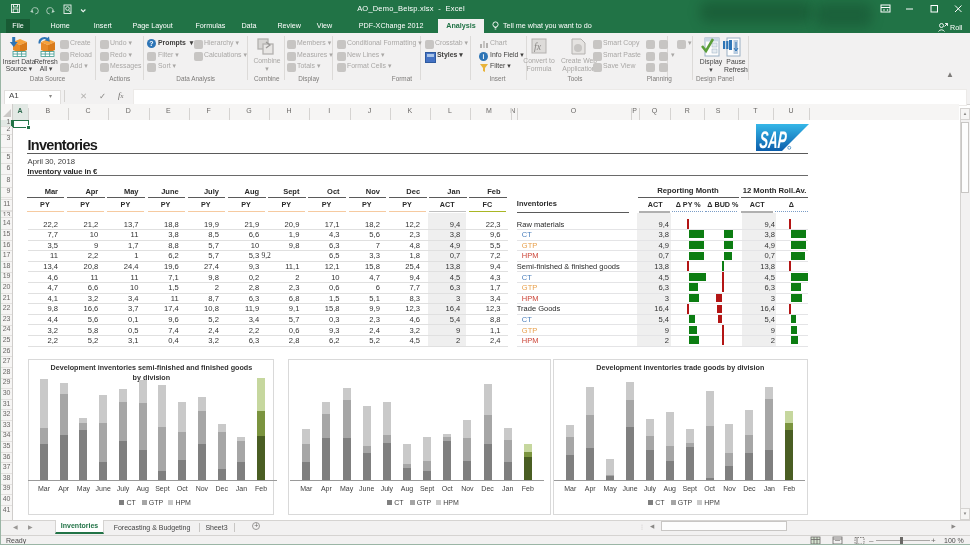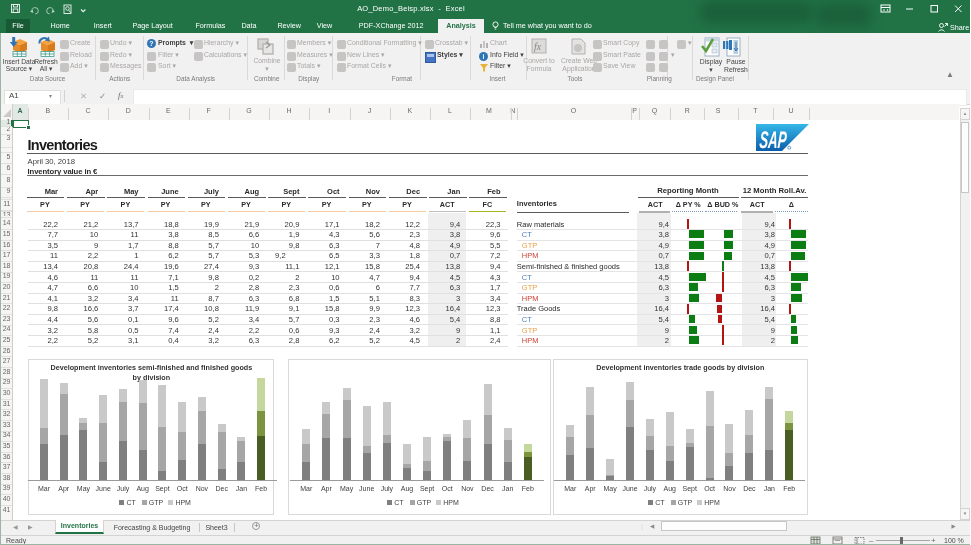--- a/index.html
+++ b/index.html
@@ -38,21 +38,21 @@
 <path d="M94 5.5 l6.5 6.5 M100.5 5.5 l-6.5 6.5"></path>
 </g>
     </svg>
 <svg width="12" height="11" style="position:absolute;left:937px;top:21.5px" viewBox="0 0 12 11">
 <g stroke="#fff" stroke-width="0.9" fill="none">
         <circle cx="4.5" cy="3.5" r="2"></circle>
         <path d="M1.5 9.5 a3.5 3.5 0 0 1 6 0"></path>
         <path d="M7.5 4.5 l3 -3 m0 2.4 v-2.4 h-2.4"></path>
       </g>
     </svg>
-<div style="position:absolute;left:950px;top:22.5px;font-size:7.2px;color:#fff;">Share</div>
+<div style="position:absolute;left:950px;top:22.5px;font-size:7.2px;color:#fff;">Roll</div>
 <div style="position:absolute;left:437.8px;top:19px;width:46.5px;height:14px;background:#f2f1f1;"></div>
 <div style="position:absolute;left:6px;top:19px;width:24px;height:14px;background:#185a34;color:#fff;font-size:7.2px;text-align:center;line-height:14px;">File</div>
 <div style="position:absolute;left:60.2px;top:19px;transform:translateX(-50%);font-size:7.2px;color:#fff;line-height:14px;white-space:nowrap;">Home</div>
 <div style="position:absolute;left:102.8px;top:19px;transform:translateX(-50%);font-size:7.2px;color:#fff;line-height:14px;white-space:nowrap;">Insert</div>
 <div style="position:absolute;left:152.6px;top:19px;transform:translateX(-50%);font-size:7.2px;color:#fff;line-height:14px;white-space:nowrap;">Page Layout</div>
 <div style="position:absolute;left:210.4px;top:19px;transform:translateX(-50%);font-size:7.2px;color:#fff;line-height:14px;white-space:nowrap;">Formulas</div>
 <div style="position:absolute;left:249.0px;top:19px;transform:translateX(-50%);font-size:7.2px;color:#fff;line-height:14px;white-space:nowrap;">Data</div>
 <div style="position:absolute;left:289.2px;top:19px;transform:translateX(-50%);font-size:7.2px;color:#fff;line-height:14px;white-space:nowrap;">Review</div>
 <div style="position:absolute;left:324.5px;top:19px;transform:translateX(-50%);font-size:7.2px;color:#fff;line-height:14px;white-space:nowrap;">View</div>
 <div style="position:absolute;left:391.2px;top:19px;transform:translateX(-50%);font-size:7.2px;color:#fff;line-height:14px;white-space:nowrap;">PDF-XChange 2012</div>
@@ -508,21 +508,21 @@
 <div style="position:absolute;left:723.9px;top:241.0px;width:8.9px;height:8px;background:#0c7d12;"></div>
 <div style="position:absolute;left:790.8px;top:241.0px;width:15.1px;height:8px;background:#0c7d12;"></div>
 <div style="position:absolute;left:27.8px;top:260.7px;width:480.7px;height:1px;background:#e0e0e0;"></div>
 <div style="position:absolute;left:516.6px;top:260.7px;width:291.9px;height:1px;background:#e4e4e6;"></div>
 <div style="position:absolute;left:20.0px;top:251.3px;width:38px;text-align:right;font-size:7.6px;color:#333;">11</div>
 <div style="position:absolute;left:60.3px;top:251.3px;width:38px;text-align:right;font-size:7.6px;color:#333;">2,2</div>
 <div style="position:absolute;left:100.5px;top:251.3px;width:38px;text-align:right;font-size:7.6px;color:#333;">1</div>
 <div style="position:absolute;left:140.7px;top:251.3px;width:38px;text-align:right;font-size:7.6px;color:#333;">6,2</div>
 <div style="position:absolute;left:180.9px;top:251.3px;width:38px;text-align:right;font-size:7.6px;color:#333;">5,7</div>
 <div style="position:absolute;left:221.2px;top:251.3px;width:38px;text-align:right;font-size:7.6px;color:#333;">5,3</div>
-<div style="position:absolute;left:261.4px;top:251.3px;width:38px;text-align:center;font-size:7.6px;color:#333;">9,2</div>
+<div style="position:absolute;left:261.4px;top:251.3px;width:38px;text-align:left;font-size:7.6px;color:#333;font-family:Liberation Serif, serif;">9,2</div>
 <div style="position:absolute;left:301.6px;top:251.3px;width:38px;text-align:right;font-size:7.6px;color:#333;">6,5</div>
 <div style="position:absolute;left:341.9px;top:251.3px;width:38px;text-align:right;font-size:7.6px;color:#333;">3,3</div>
 <div style="position:absolute;left:382.1px;top:251.3px;width:38px;text-align:right;font-size:7.6px;color:#333;">1,8</div>
 <div style="position:absolute;left:422.3px;top:251.3px;width:38px;text-align:right;font-size:7.6px;color:#333;">0,7</div>
 <div style="position:absolute;left:462.6px;top:251.3px;width:38px;text-align:right;font-size:7.6px;color:#333;">7,2</div>
 <div style="position:absolute;left:521.8px;top:251.3px;font-size:7.5px;color:#cc4538;white-space:nowrap;">HPM</div>
 <div style="position:absolute;left:631px;top:251.3px;width:38px;text-align:right;font-size:7.6px;color:#333;">0,7</div>
 <div style="position:absolute;left:737px;top:251.3px;width:38px;text-align:right;font-size:7.6px;color:#333;">0,7</div>
 <div style="position:absolute;left:688.5px;top:251.6px;width:15.1px;height:8px;background:#0c7d12;"></div>
 <div style="position:absolute;left:723.9px;top:251.6px;width:8.1px;height:8px;background:#0c7d12;"></div>

